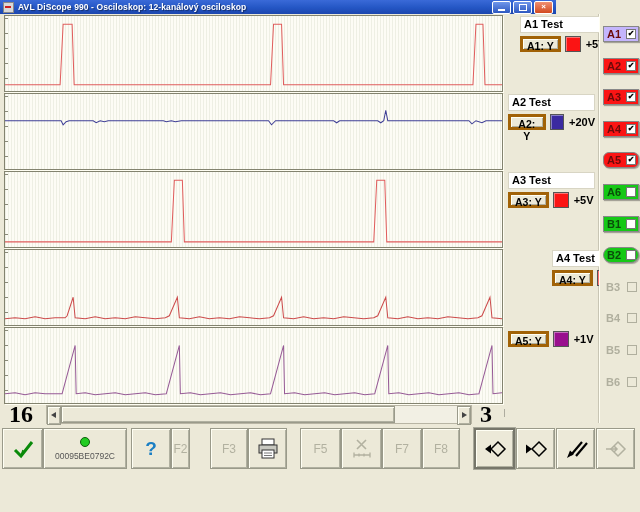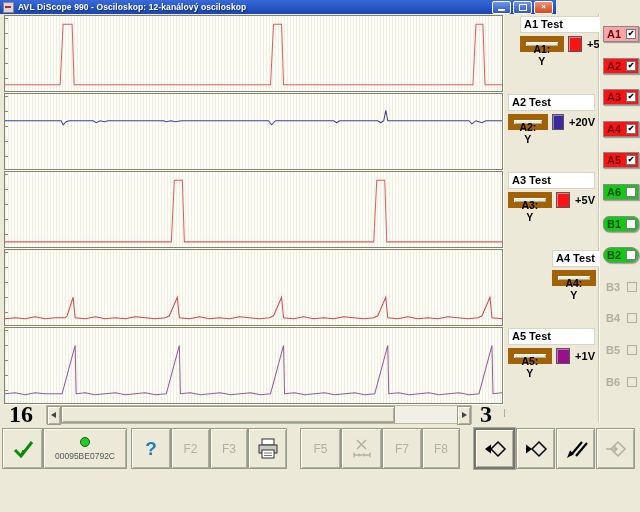--- a/index.html
+++ b/index.html
@@ -49,21 +49,21 @@
     display:flex;align-items:center;font-size:11px;font-weight:bold;color:#000;}
   #range-value{background:#fff;border:1px solid #d0cdbc;padding:0 3px 1px 3px;margin-left:4px;min-width:44px;}
 
   
   #info-col{position:absolute;left:505px;top:14px;width:93px;height:409px;background:#ece9d8;
     border-right:1px solid #c8c5b4;}
   .info-box{position:absolute;left:3px;width:87px;}
   .info-title{background:#fff;border:1px solid #d8d5c4;font-size:11px;font-weight:bold;color:#000;
     padding:1px 3px;height:13px;line-height:13px;}
   .info-row{display:flex;align-items:center;margin-top:2px;height:18px;}
-  .yb{background:#ece9d8;border:6px solid #a16207;box-shadow:inset 1px 1px 0 #fffff4,inset -1px -1px 0 #b0b0a0;
+  .yb{background:#ece9d8;border:3px solid #a16207;box-shadow:inset 1px 1px 0 #fffff4,inset -1px -1px 0 #b0b0a0;
     font-size:10.5px;font-weight:bold;font-family:"Liberation Sans",sans-serif;padding:1px 4px;height:16px;box-sizing:border-box;}
   .swatch{width:14px;height:14px;border:1px solid #555;margin-left:4px;box-shadow:inset 1px 1px 0 rgba(255,255,255,.4);}
   .range-txt{font-size:11px;font-weight:bold;margin-left:5px;}
 
   
   #chan-col{position:absolute;left:599px;top:14px;width:41px;height:409px;background:#ece9d8;
     border-left:1px solid #fffef2;}
   .chan-btn{position:absolute;left:3px;width:36px;height:16px;display:flex;align-items:center;
     font-size:11px;font-weight:bold;padding-left:3px;box-sizing:border-box;}
   .chan-btn.on{border:1px solid #888;box-shadow:1px 1px 1px rgba(0,0,0,.3);}
@@ -173,54 +173,53 @@
       </div>
       <div class="info-box" style="top: 236px; padding-left: 44px;">
         <div class="info-title">A4 Test</div>
         <div class="info-row">
           <button class="yb">A4: Y</button>
           <span class="swatch" style="background:#fb1414"></span>
           <span class="range-txt">+1V</span>
         </div>
       </div>
       <div class="info-box" style="top: 314px;">
-        <div class="info-title">A5 Test</div>
         <div class="info-row">
           <button class="yb">A5: Y</button>
           <span class="swatch" style="background:#990f8e"></span>
           <span class="range-txt">+1V</span>
         </div>
       </div>
     </div>
   <div id="chan-col">
-      <div class="chan-btn on" style="top: 12px; background: #fca5a5; color: rgb(107, 10, 10);">
+      <div class="chan-btn on" style="top: 12px; background: #c4b5fd; color: rgb(107, 10, 10);">
         <span>A1</span>
         <span class="chk">✔</span>
       </div>
       <div class="chan-btn on" style="top: 44px; background: rgb(251, 20, 20); color: rgb(107, 10, 10);">
         <span>A2</span>
         <span class="chk">✔</span>
       </div>
       <div class="chan-btn on" style="top: 75px; background: rgb(251, 20, 20); color: rgb(107, 10, 10);">
         <span>A3</span>
         <span class="chk">✔</span>
       </div>
       <div class="chan-btn on" style="top: 107px; background: rgb(251, 20, 20); color: rgb(107, 10, 10);">
         <span>A4</span>
         <span class="chk">✔</span>
       </div>
-      <div class="chan-btn on" style="top: 138px; background: rgb(251, 20, 20); color: rgb(107, 10, 10);">
+      <div class="chan-btn on" style="top: 138px; background: rgb(251, 20, 20); color: rgb(107, 10, 10); border-radius: 6px;">
         <span>A5</span>
         <span class="chk">✔</span>
       </div>
       <div class="chan-btn on" style="top: 170px; background: rgb(22, 200, 22); color: rgb(10, 77, 10);">
         <span>A6</span>
         <span class="chk off"></span>
       </div>
-      <div class="chan-btn on" style="top: 202px; background: rgb(22, 200, 22); color: rgb(10, 77, 10); border-radius: 6px;">
+      <div class="chan-btn on" style="top: 202px; background: rgb(22, 200, 22); color: rgb(10, 77, 10);">
         <span>B1</span>
         <span class="chk off"></span>
       </div>
       <div class="chan-btn on" style="top: 233px; background: rgb(22, 200, 22); color: rgb(10, 77, 10); border-radius: 8px;">
         <span>B2</span>
         <span class="chk off"></span>
       </div>
       <div class="chan-btn" style="top: 265px; color: rgb(176, 175, 158);">
         <span>B3</span>
         <span class="chk dis"></span>
@@ -251,21 +250,21 @@
         <span>
           <svg width="12" height="12" viewBox="0 0 12 12">
             <circle cx="6" cy="6" r="4.5" fill="#22cc22" stroke="#0e5e0e"></circle>
           </svg>
         </span>
         <span class="devid">00095BE0792C</span>
       </button>
       <button class="tbtn" style="left: 131px; width: 40px;">
         <span class="qlabel" style="color:#1b7fc4">?</span>
       </button>
-      <button class="tbtn disabled" style="left: 171px; width: 39px;">
+      <button class="tbtn disabled" style="left: 171px; width: 19px;">
         <span class="flabel">F2</span>
       </button>
       <button class="tbtn disabled" style="left: 210px; width: 38px;">
         <span class="flabel">F3</span>
       </button>
       <button class="tbtn" style="left: 248px; width: 39px;">
         <span>
           <svg width="26" height="24" viewBox="0 0 26 24">
             <rect x="7" y="2" width="12" height="6" fill="#fff" stroke="#333"></rect>
             <rect x="4" y="8" width="18" height="8" fill="#c8c8c0" stroke="#333"></rect>

